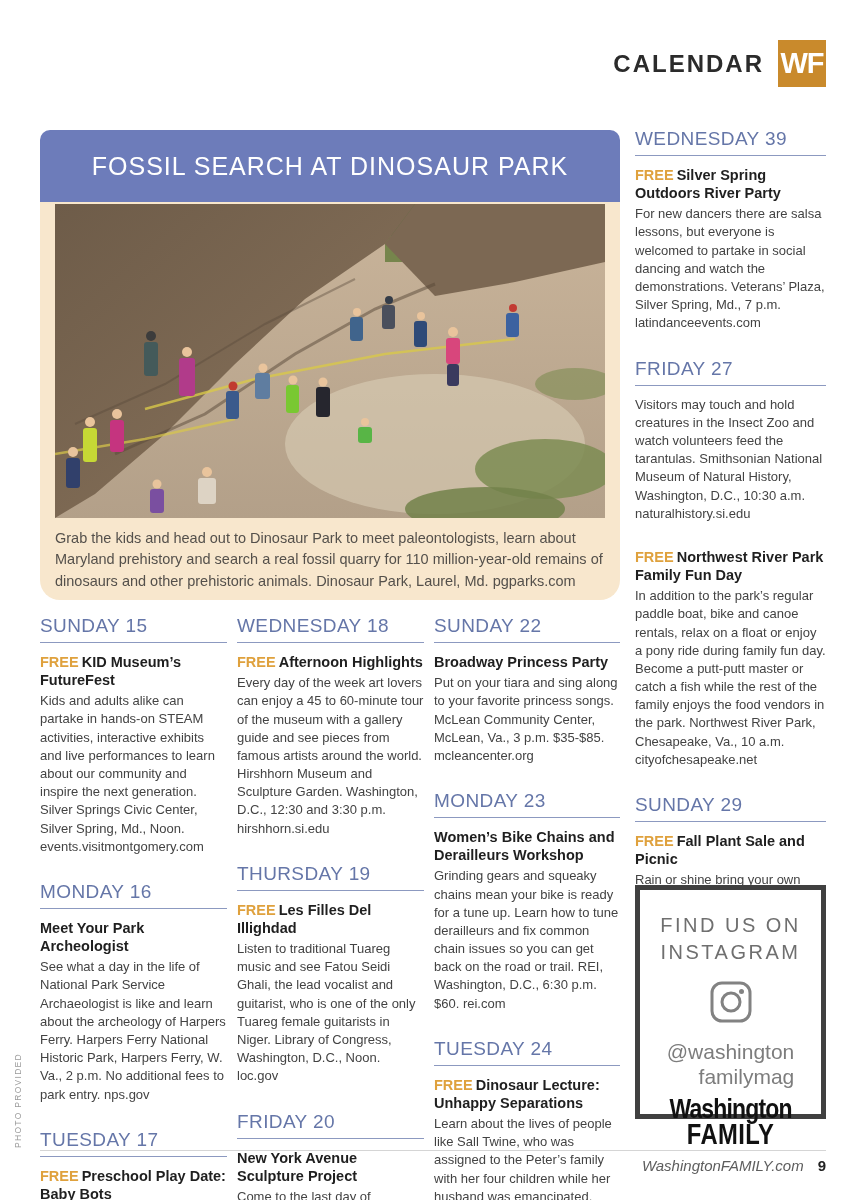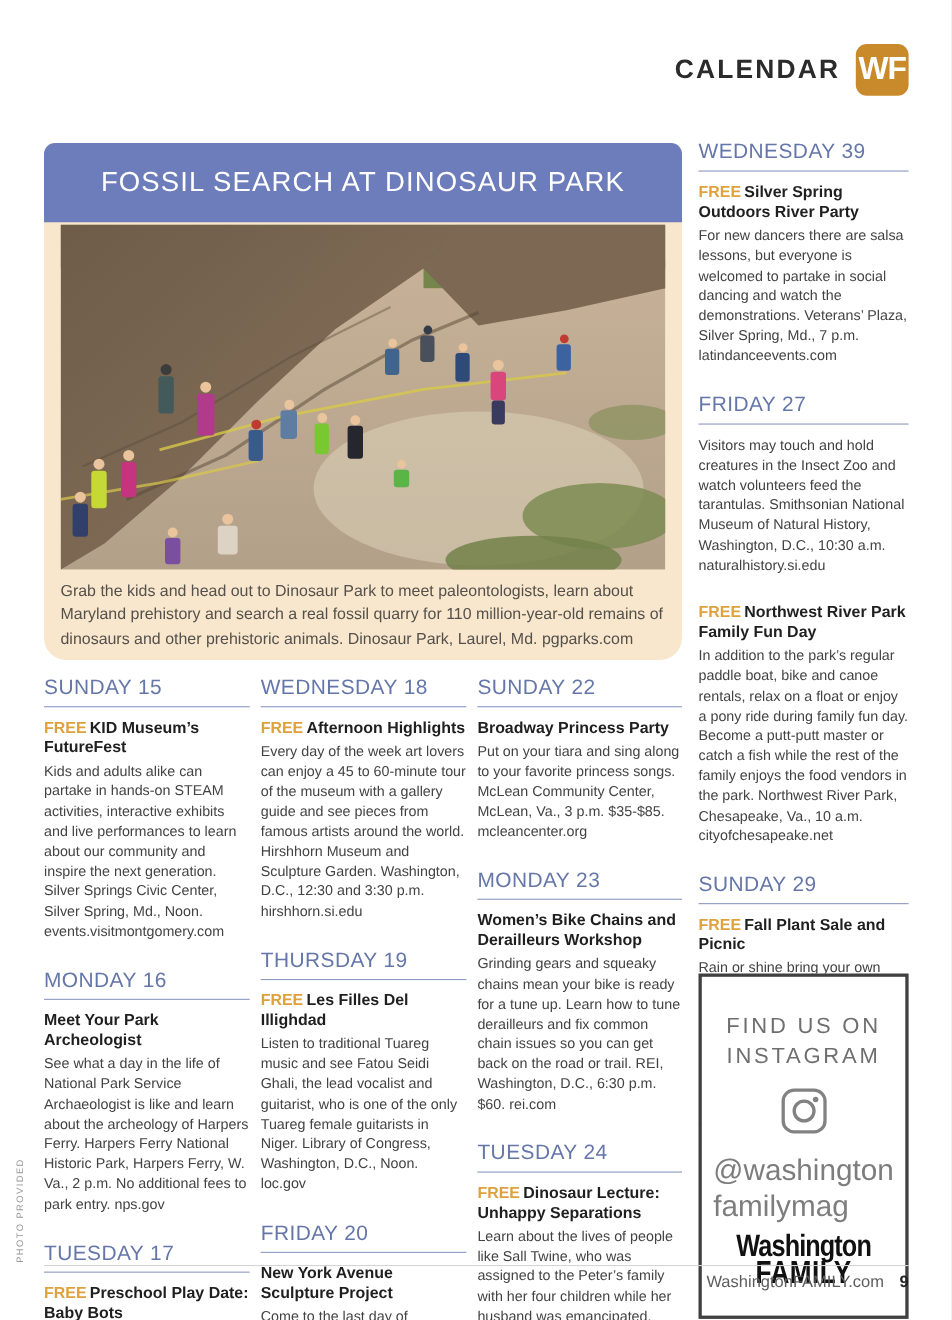--- a/index.html
+++ b/index.html
@@ -9,21 +9,21 @@
     position:relative; width:865px; height:1200px; margin:0 auto;
     background:#ffffff; overflow:hidden;
   }
 
   
   .masthead { position:absolute; top:40px; right:39px; display:flex; align-items:center; gap:14px; }
   .masthead .cal-title { font-size:24px; font-weight:bold; color:#2b2b2b; letter-spacing:2px; }
   .wf-logo {
     width:48px; height:47px; background:#c98a2c; color:#fff;
     display:flex; align-items:center; justify-content:center;
-    font-size:29px; font-weight:bold; letter-spacing:-1px;border-radius:10px;
+    font-size:29px; font-weight:bold; letter-spacing:-1px;
   }
 
   
   .feature {
     position:absolute; left:40px; top:130px; width:580px; height:470px;
     background:#f8e7cd; border-radius:20px;
   }
   .feature-head {
     height:72px; background:#6d7cba; border-radius:10px 10px 0 0;
     display:flex; flex-direction:column; align-items:center; justify-content:center; gap:4px;
@@ -50,38 +50,38 @@
     padding-bottom:5px; border-bottom:1.5px solid #8c99c0; margin-bottom:10px;
   }
   .etitle { font-size:14.5px; font-weight:bold; color:#1f1f1f; line-height:1.25; margin-bottom:3px; }
   .free { color:#dfa13d; font-weight:600; }
   .free:not(:empty){ margin-right:3px; }
   .ebody { font-size:13px; color:#434343; line-height:1.4; }
   .end-mark { font-size:9px; color:#555; margin-left:5px; vertical-align:1px; }
 
   
   .ig-box {
-    position:absolute; left:635px; top:885px; width:191px; height:314px;
-    background:#fff; border:3px solid #404040;
-    display:flex; flex-direction:column; align-items:center; padding-top:32px;
+    position:absolute; left:635px; top:885px; width:191px; height:234px;
+    background:#fff; border:5px solid #404040;
+    display:flex; flex-direction:column; align-items:center; padding-top:22px;
   }
   .ig-find { font-size:20px; color:#6f6f6f; letter-spacing:2.5px; text-align:center; line-height:1.35; }
   .ig-icon { margin:13px 0 10px; color:#828282; }
-  .ig-handle { font-size:27px; color:#7d7d7d; text-align:left; line-height:1.2; }
+  .ig-handle { font-size:21px; color:#7d7d7d; text-align:right; line-height:1.2; }
   .wf-wordmark {
     margin-top:8px; text-align:center; color:#111; transform:scaleX(0.82);
     font-weight:bold; line-height:0.88;
   }
   .wf-wordmark .w1 { font-size:28px; letter-spacing:-1px; display:block; }
   .wf-wordmark .w2 { font-size:29px; letter-spacing:0.5px; display:block; }
 
   
   .footer-rule { position:absolute; left:40px; top:1150px; width:786px; height:1px; background:#d5d5d5; }
   .footer { position:absolute; right:39px; top:1157px; display:flex; align-items:baseline; gap:14px; }
-  .footer .site { font-size:15px; color:#5d5d5d; }
+  .footer .site { font-size:15px; color:#5d5d5d;font-style:italic; }
   .footer .pagenum { font-size:15px; font-weight:bold; color:#222; }
 
   
   .photo-credit {
     position:absolute; left:13px; top:1052px; height:96px;
     writing-mode:vertical-rl; transform:rotate(180deg);
     font-size:8.5px; letter-spacing:1.3px; color:#9a9a9a;
   }
 </style>
 </head>

